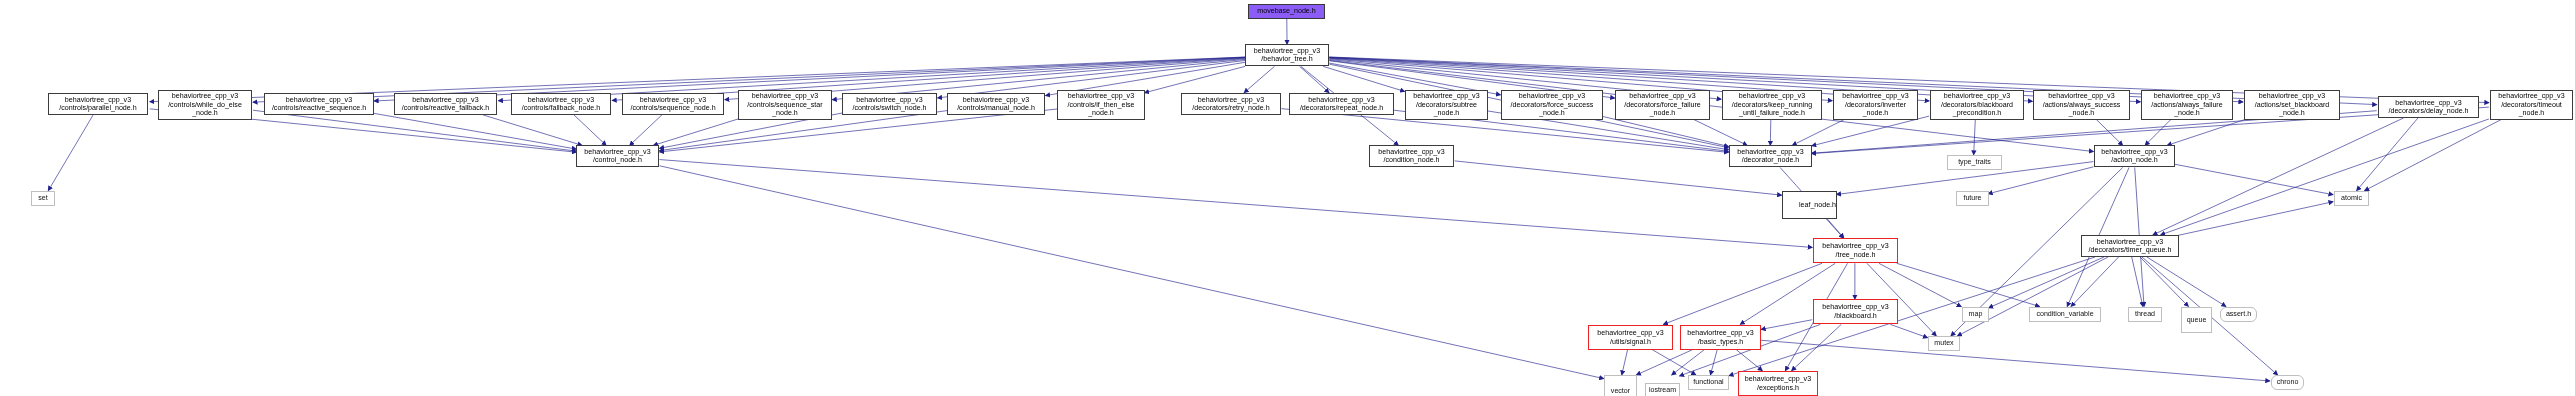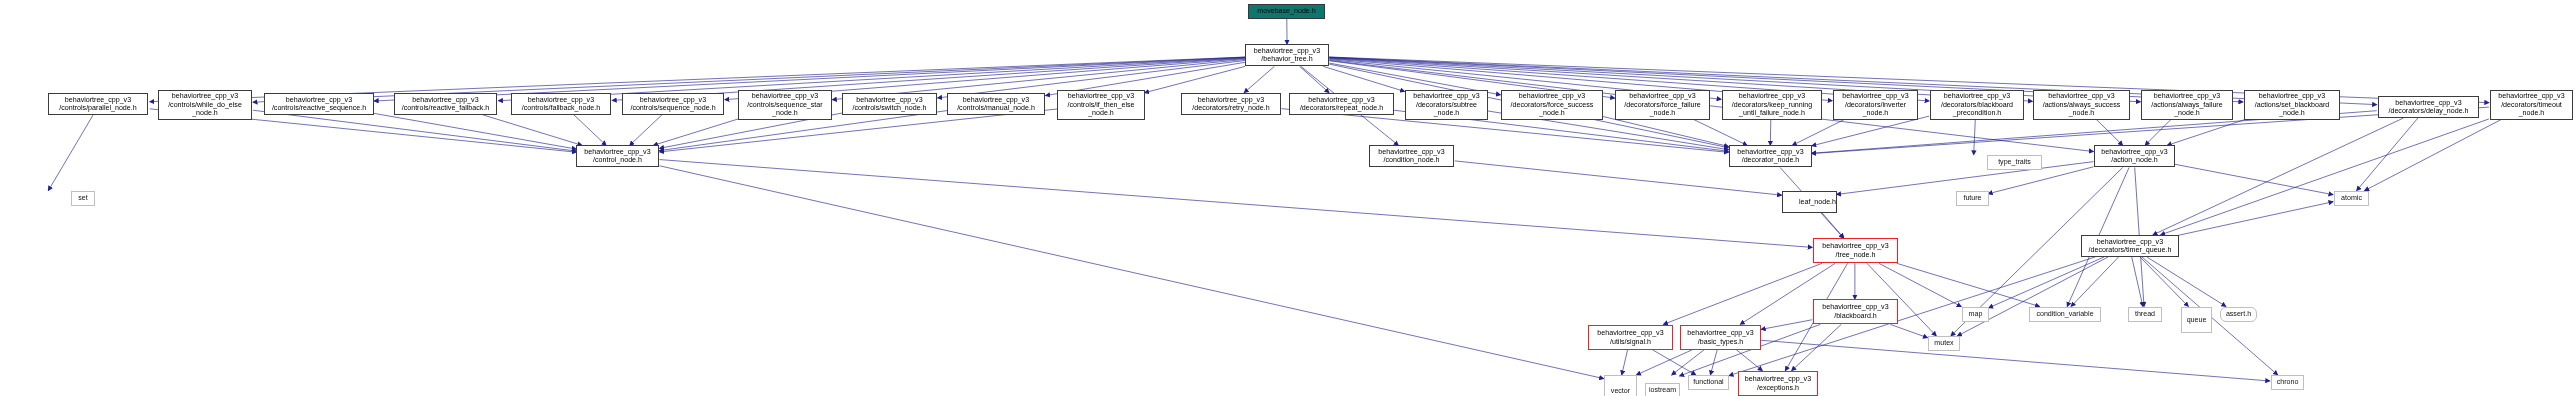--- a/index.html
+++ b/index.html
@@ -3,21 +3,21 @@
 <meta charset="utf-8">
 <style>
   html,body{margin:0;padding:0;background:#ffffff;}
   body{font-family:"Liberation Sans","DejaVu Sans",sans-serif;}
   #canvas{position:relative;width:2576px;height:396px;background:#ffffff;overflow:hidden;}
   #edges{position:absolute;left:0;top:0;z-index:1;}
   .node{position:absolute;z-index:2;background:#ffffff;border:0.5px solid #404040;
         display:flex;flex-direction:column;align-items:center;justify-content:center;
         font-size:7.1px;line-height:8.4px;color:#000;text-align:center;box-sizing:border-box;
         white-space:nowrap;}
-  .node.current{background:#0f766e;border:1.1px solid #383838;font-weight:normal;}
+  .node.current{background:#8b5cf6;border:1.1px solid #383838;font-weight:normal;}
   .node.header{background:#ffffff;border:0.8px solid #3c3c3c;cursor:pointer;}
   .node.linked{background:#ffffff;border:1.1px solid #ee2222;cursor:pointer;}
   .node.system{background:#ffffff;border:0.5px solid #bfbfbf;color:#111;}
   .ln{pointer-events:none;}
 </style>
 </head>
 <body>
 
 <div id="canvas">
   <svg id="edges" width="2576" height="396" viewBox="0 0 4887 752" xmlns="http://www.w3.org/2000/svg">
@@ -243,27 +243,27 @@
         <div class="ln">/condition_node.h</div>
       </div>
       <div class="node header" style="left: 1729px; top: 145px; width: 83px; height: 22px;">
         <div class="ln">behaviortree_cpp_v3</div>
         <div class="ln">/decorator_node.h</div>
       </div>
       <div class="node header" style="left: 2094px; top: 145px; width: 81px; height: 22px;">
         <div class="ln">behaviortree_cpp_v3</div>
         <div class="ln">/action_node.h</div>
       </div>
-      <div class="node system" style="left: 1947px; top: 155px; width: 55px; height: 14.8px; margin-left: 40px;">
+      <div class="node system" style="left: 1947px; top: 155px; width: 55px; height: 14.8px;">
         <div class="ln">type_traits</div>
       </div>
-      <div class="node system" style="left: 31px; top: 191px; width: 24px; height: 14.8px; margin-left: 40px;">
+      <div class="node system" style="left: 31px; top: 191px; width: 24px; height: 14.8px;">
         <div class="ln">set</div>
       </div>
-      <div class="node header" style="left: 1782px; top: 191px; width: 55px; height: 22px; padding-left: 16px;">
+      <div class="node header" style="left: 1782px; top: 191px; width: 55px; height: 28px; padding-left: 16px;">
         <div class="ln">leaf_node.h</div>
       </div>
       <div class="node system" style="left: 1956px; top: 191px; width: 33px; height: 14.8px; justify-content: center;">
         <div class="ln">future</div>
       </div>
       <div class="node system" style="left: 2334px; top: 191px; width: 35px; height: 14.8px;">
         <div class="ln">atomic</div>
       </div>
       <div class="node linked" style="left: 1813px; top: 238px; width: 85px; height: 25px;">
         <div class="ln">behaviortree_cpp_v3</div>
@@ -309,18 +309,18 @@
       <div class="node system" style="left: 1645px; top: 375px; width: 35px; height: 14.8px; margin-top: 8px;">
         <div class="ln">iostream</div>
       </div>
       <div class="node system" style="left: 1688px; top: 375px; width: 41px; height: 14.8px;">
         <div class="ln">functional</div>
       </div>
       <div class="node linked" style="left: 1738px; top: 371px; width: 80px; height: 25px;">
         <div class="ln">behaviortree_cpp_v3</div>
         <div class="ln">/exceptions.h</div>
       </div>
-      <div class="node system" style="left: 2271px; top: 375px; width: 33px; height: 14.8px;">
+      <div class="node system" style="left: 2271px; top: 375px; width: 33px; height: 14.8px; border-radius: 6px;">
         <div class="ln">chrono</div>
       </div>
     </div>
 </div>
 
 
 </body></html>

